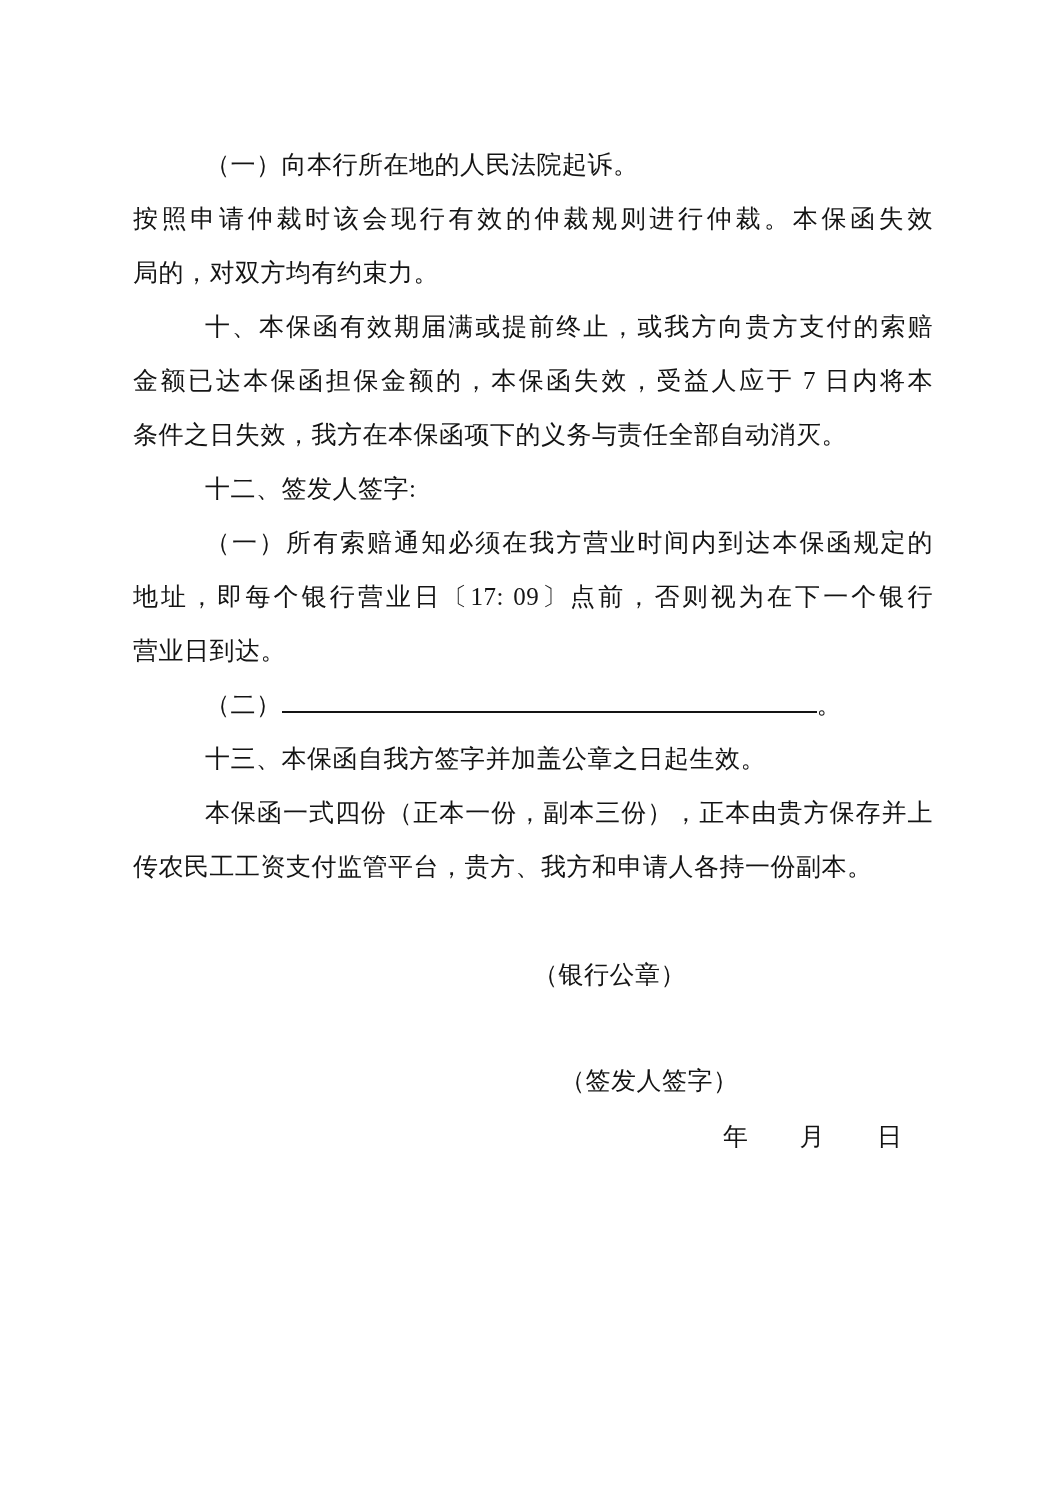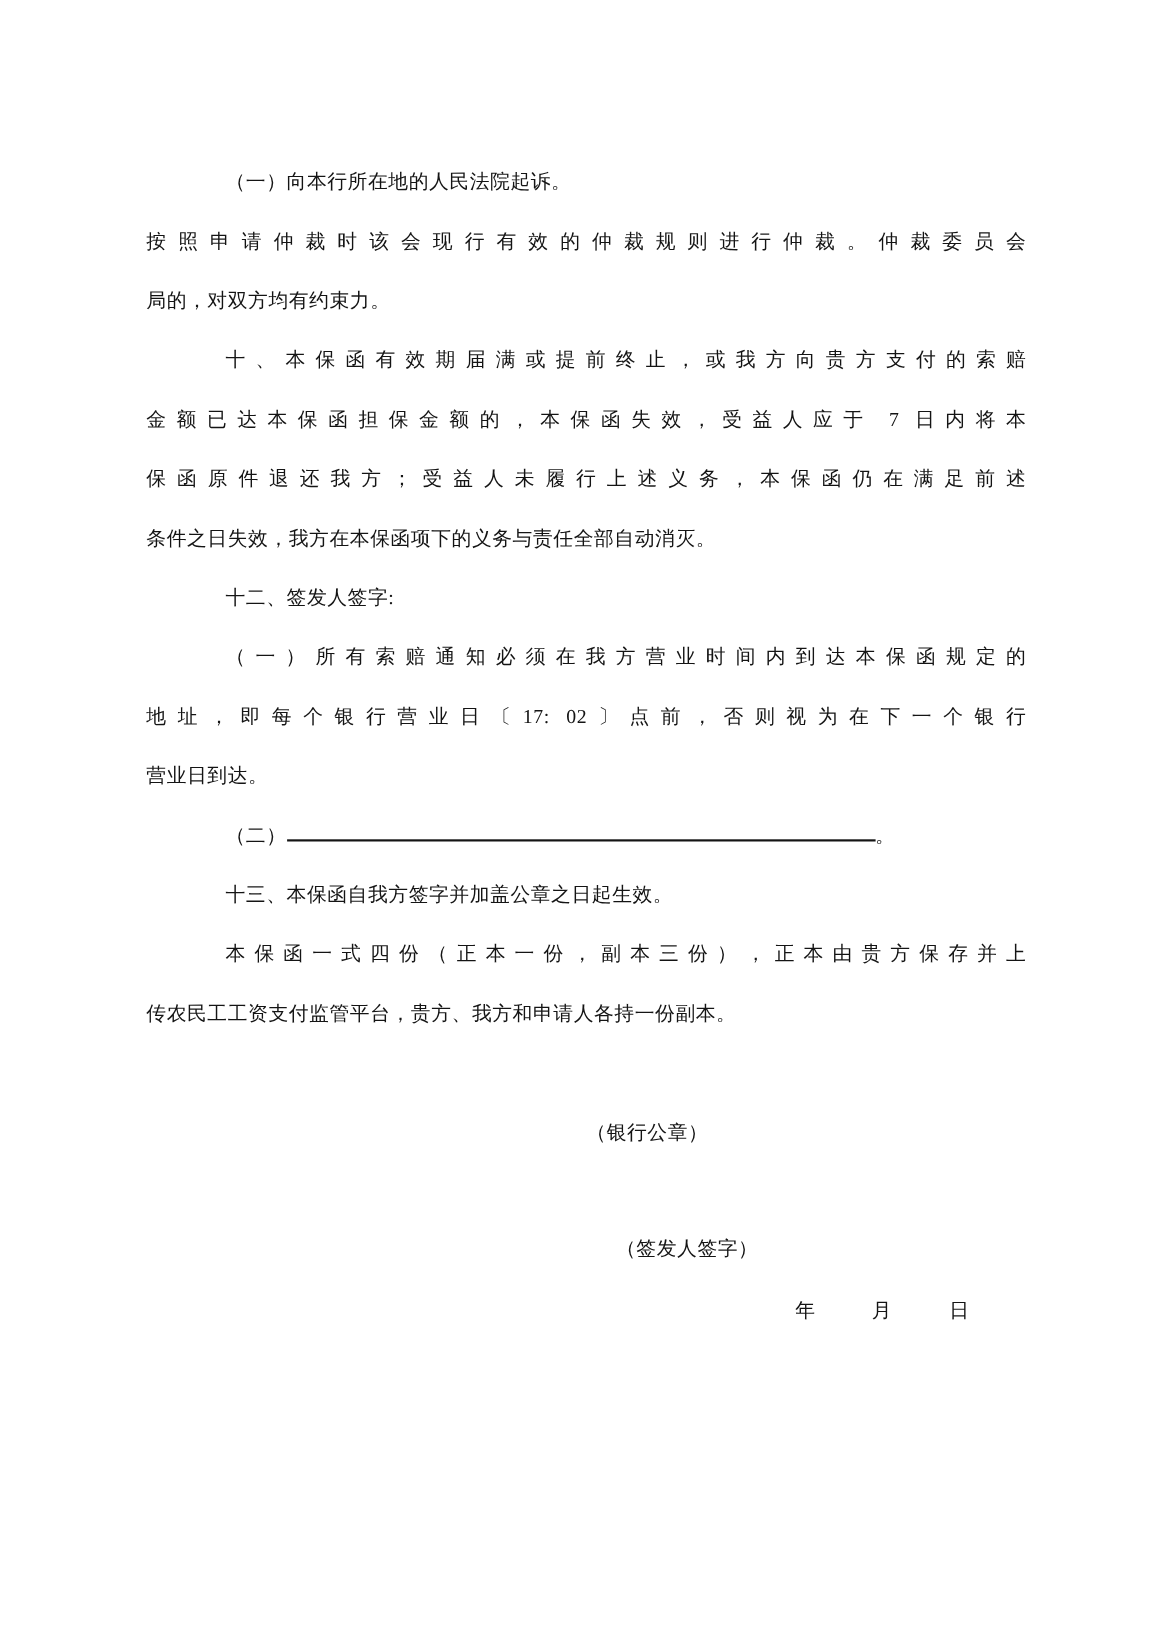--- a/index.html
+++ b/index.html
@@ -10,21 +10,21 @@
     background: #ffffff;
     overflow: hidden;
     font-family: "Liberation Serif", serif;
     color: #141414;
   }
   .doc {
     position: absolute;
     left: 133px;
     top: 138px;
     width: 800px;
-    font-size: 18px;
+    font-size: 25px;
     letter-spacing: 0.5px;
   }
   .line {
     height: 54px;
     line-height: 54px;
     white-space: nowrap;
     text-align: left;
   }
   .line.indent { text-indent: 72px; }
   .line.justify {
@@ -43,29 +43,28 @@
     height: 1px;
     vertical-align: baseline;
   }
 </style>
 </head>
 <body>
 
 <div class="page">
   <div class="doc">
       <div class="line indent"><span>（一）向本行所在地的人民法院起诉。</span></div>
-      <div class="line justify"><span>按照申请仲裁时该会现行有效的仲裁规则进行仲裁。仲裁委员会</span></div>
+      <div class="line justify"><span>按照申请仲裁时该会现行有效的仲裁规则进行仲裁。本保函失效</span></div>
       <div class="line"><span>局的，对双方均有约束力。</span></div>
       <div class="line indent justify"><span>十、本保函有效期届满或提前终止，或我方向贵方支付的索赔</span></div>
       <div class="line justify"><span>金额已达本保函担保金额的，本保函失效，受益人应于 7 日内将本</span></div>
-      <div class="line justify"><span>保函原件退还我方；受益人未履行上述义务，本保函仍在满足前述</span></div>
       <div class="line"><span>条件之日失效，我方在本保函项下的义务与责任全部自动消灭。</span></div>
       <div class="line indent"><span>十二、签发人签字:</span></div>
       <div class="line indent justify"><span>（一）所有索赔通知必须在我方营业时间内到达本保函规定的</span></div>
-      <div class="line justify"><span>地址，即每个银行营业日〔17: 02〕点前，否则视为在下一个银行</span></div>
+      <div class="line justify"><span>地址，即每个银行营业日〔17: 09〕点前，否则视为在下一个银行</span></div>
       <div class="line"><span>营业日到达。</span></div>
       <div class="line indent"><span>（二）</span><span class="blank" style="width: 535px;"></span><span>。</span></div>
       <div class="line indent"><span>十三、本保函自我方签字并加盖公章之日起生效。</span></div>
       <div class="line indent justify"><span>本保函一式四份（正本一份，副本三份），正本由贵方保存并上</span></div>
       <div class="line"><span>传农民工工资支付监管平台，贵方、我方和申请人各持一份副本。</span></div>
       <div class="line"></div>
       <div class="line" style="padding-left: 400px;"><span>（银行公章）</span></div>
       <div class="line"></div>
       <div class="line" style="padding-left: 427px; font-family: Liberation Mono, monospace;"><span>（签发人签字）</span></div>
       <div class="line" style="padding-left: 590px;"><span>年</span><span class="gap" style="width: 51px;"></span><span>月</span><span class="gap" style="width: 52px;"></span><span>日</span></div>

